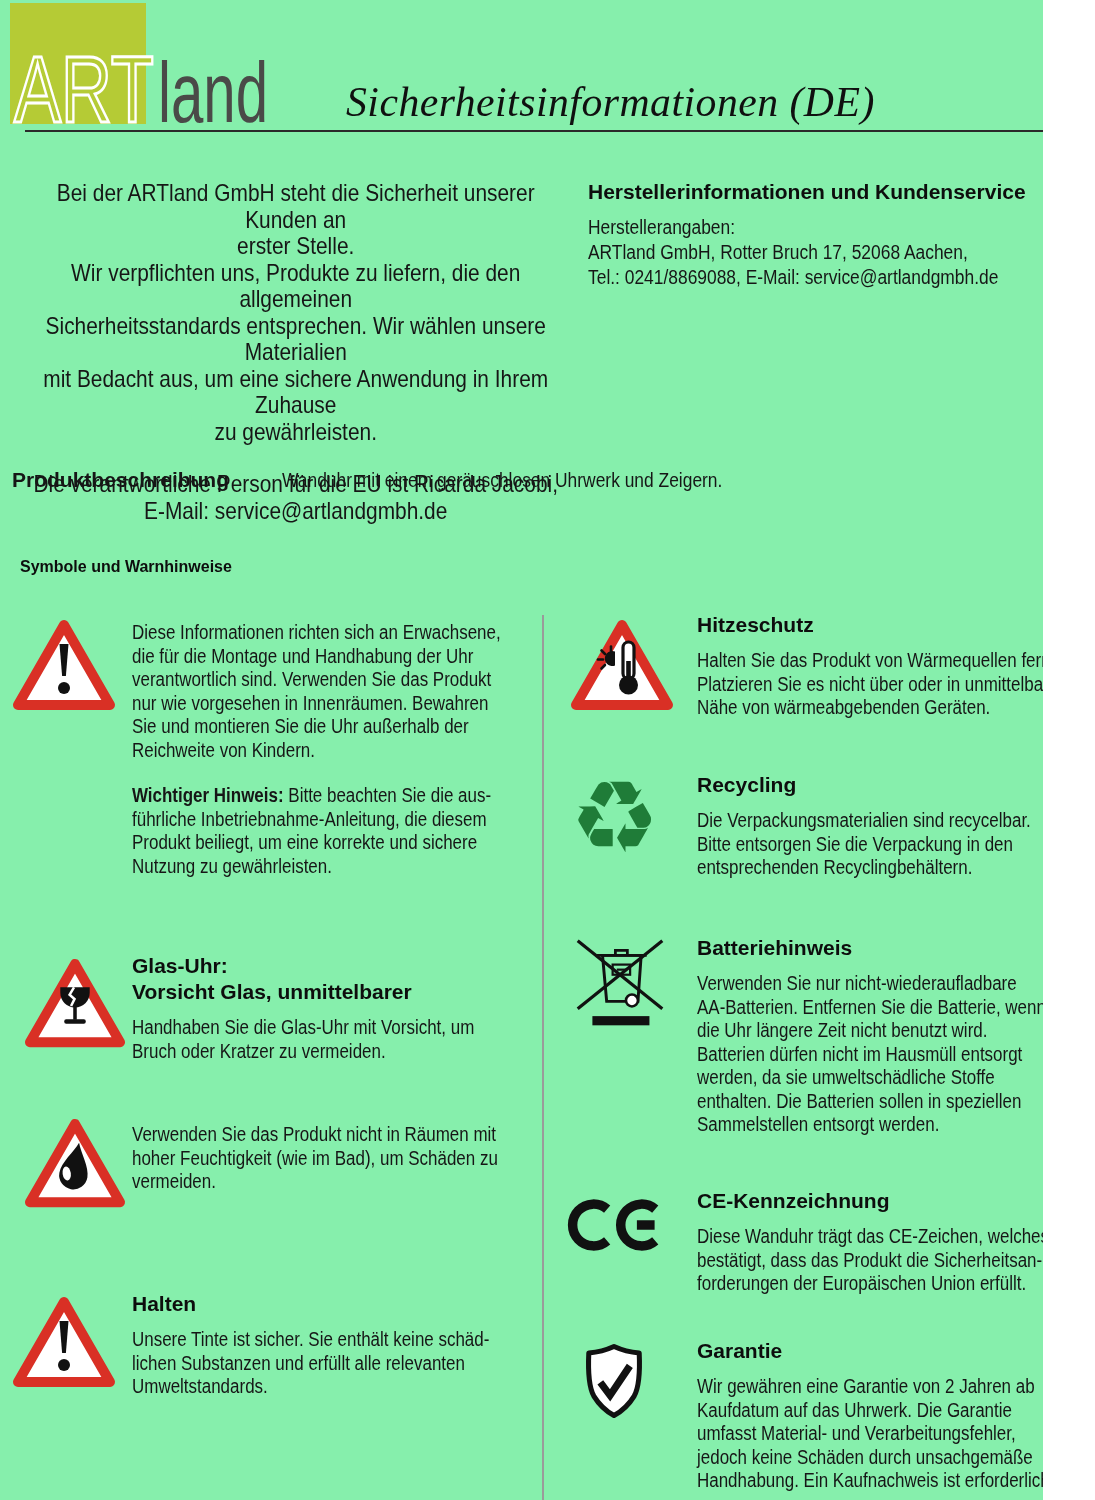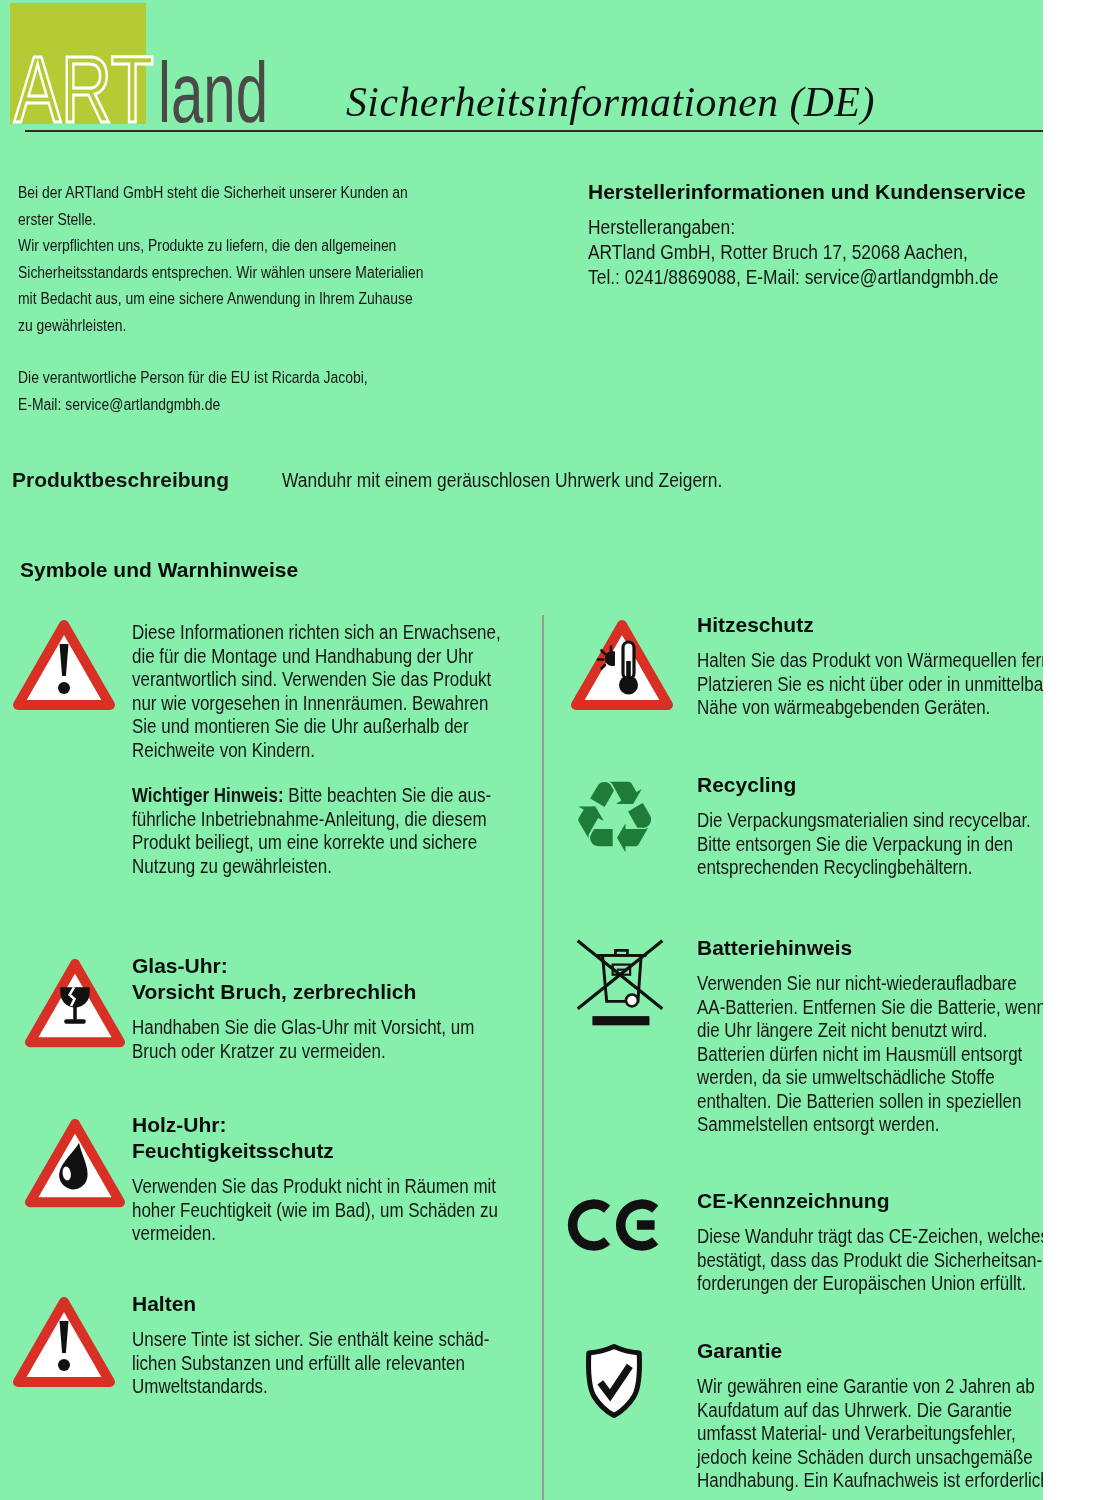--- a/index.html
+++ b/index.html
@@ -13,32 +13,32 @@
     position:absolute;left:346px;top:78px;width:600px;
     font-family:"Liberation Serif","DejaVu Serif",serif;font-style:italic;
     font-size:43px;line-height:48px;color:#101010;letter-spacing:.5px;
     transform:scaleX(.97);transform-origin:0 0;white-space:nowrap;
   }
   .header-rule{position:absolute;left:25px;top:130px;width:1066px;height:2px;background:#2a2a2a;}
   
   .cond{transform:scaleX(.87);transform-origin:0 0;width:114%;}
   .pre{white-space:pre-line;}
   
-  .intro{position:absolute;left:18px;top:180px;width:560px;font-size:16px;line-height:26.5px;}
+  .intro{position:absolute;left:18px;top:180px;width:560px;font-size:24px;line-height:26.5px;text-align:center;}
   .intro p{margin:0;}
   .intro .p2{margin-top:26px;}
   .mfr{position:absolute;left:588px;top:178px;width:500px;}
   .mfr h2{margin:0;font-size:21px;line-height:27px;font-weight:bold;color:#0d0d0d;white-space:nowrap;}
   .mfr p{margin:10px 0 0;font-size:20px;line-height:25px;}
   
   .product-row{position:absolute;left:12px;top:468px;width:1050px;display:flex;}
   .product-row .lbl{font-weight:bold;font-size:21px;flex:0 0 270px;}
   .product-row .val{font-size:20px;line-height:25px;}
   
-  .symbols-heading{position:absolute;left:20px;top:558px;margin:0;font-size:21px;font-weight:bold;color:#0d0d0d;}
+  .symbols-heading{position:absolute;left:20px;top:558px;margin:0;font-size:16px;font-weight:bold;color:#0d0d0d;}
   .col-divider{position:absolute;left:542px;top:615px;width:2px;height:885px;background:#9a9a9a;}
   .sym{position:absolute;}
   .sym.left{left:8px;width:535px;}
   .sym.right{left:560px;width:535px;}
   .sym .icon{position:absolute;top:0;left:0;}
   .sym.left .txt{position:absolute;left:124px;top:0;width:430px;}
   .sym.right .txt{position:absolute;left:137px;top:0;width:400px;}
   .sym h3{margin:0;font-size:21px;line-height:26px;font-weight:bold;color:#0d0d0d;white-space:pre-line;}
   .sym p.body{margin:11px 0 0;font-size:19.5px;line-height:23.5px;}
   .sym p.note{margin-top:22px;}
@@ -117,39 +117,37 @@
       <svg width="110" height="100" viewBox="0 0 112 102">
         <path d="M56 9 L102 89 L10 89 Z" fill="#fff" stroke="#d93025" stroke-width="10" stroke-linejoin="round"></path>
         <path d="M41 33 h30 v5.5 c0 8.5 -6.7 15 -15 15 s-15 -6.5 -15 -15 Z" fill="#111"></path>
         <path d="M55 33 l-4.5 7.5 l5 4.5 l-3.5 7" fill="none" stroke="#fff" stroke-width="2.6"></path>
         <rect x="54.2" y="53" width="3.6" height="13" fill="#111"></rect>
         <rect x="45" y="65.5" width="22" height="4.5" rx="2" fill="#111"></rect>
       </svg>
     </div>
     <div class="txt">
       <h3>Glas-Uhr:
-Vorsicht Bruch, zerbrechlich</h3>
+Vorsicht Glas, unmittelbarer</h3>
       <p class="body cond pre">Handhaben Sie die Glas-Uhr mit Vorsicht, um
 Bruch oder Kratzer zu vermeiden.</p>
     </div>
   </section>
 
   <section class="sym left" style="top:1112px">
     <div class="icon" style="left:12px;top:3px">
       <svg width="110" height="100" viewBox="0 0 112 102">
         <path d="M56 9 L102 89 L10 89 Z" fill="#fff" stroke="#d93025" stroke-width="10" stroke-linejoin="round"></path>
         <g transform="rotate(10 56 52)">
           <path d="M56 28 C52.5 38 41.5 50.5 41.5 61.5 a14.5 14.5 0 0 0 29 0 C70.5 50.5 59.5 38 56 28 Z" fill="#111"></path>
           <ellipse cx="49" cy="61" rx="4.2" ry="7.2" fill="#fff" transform="rotate(-18 49 61)"></ellipse>
         </g>
       </svg>
     </div>
     <div class="txt">
-      <h3>Holz-Uhr:
-Feuchtigkeitsschutz</h3>
       <p class="body cond pre">Verwenden Sie das Produkt nicht in Räumen mit
 hoher Feuchtigkeit (wie im Bad), um Schäden zu
 vermeiden.</p>
     </div>
   </section>
 
   <section class="sym left" style="top:1291px">
     <div class="icon" style="left:0;top:2px">
       <svg width="112" height="102" viewBox="0 0 112 102">
         <path d="M56 9 L102 89 L10 89 Z" fill="#fff" stroke="#d93025" stroke-width="10" stroke-linejoin="round"></path>

